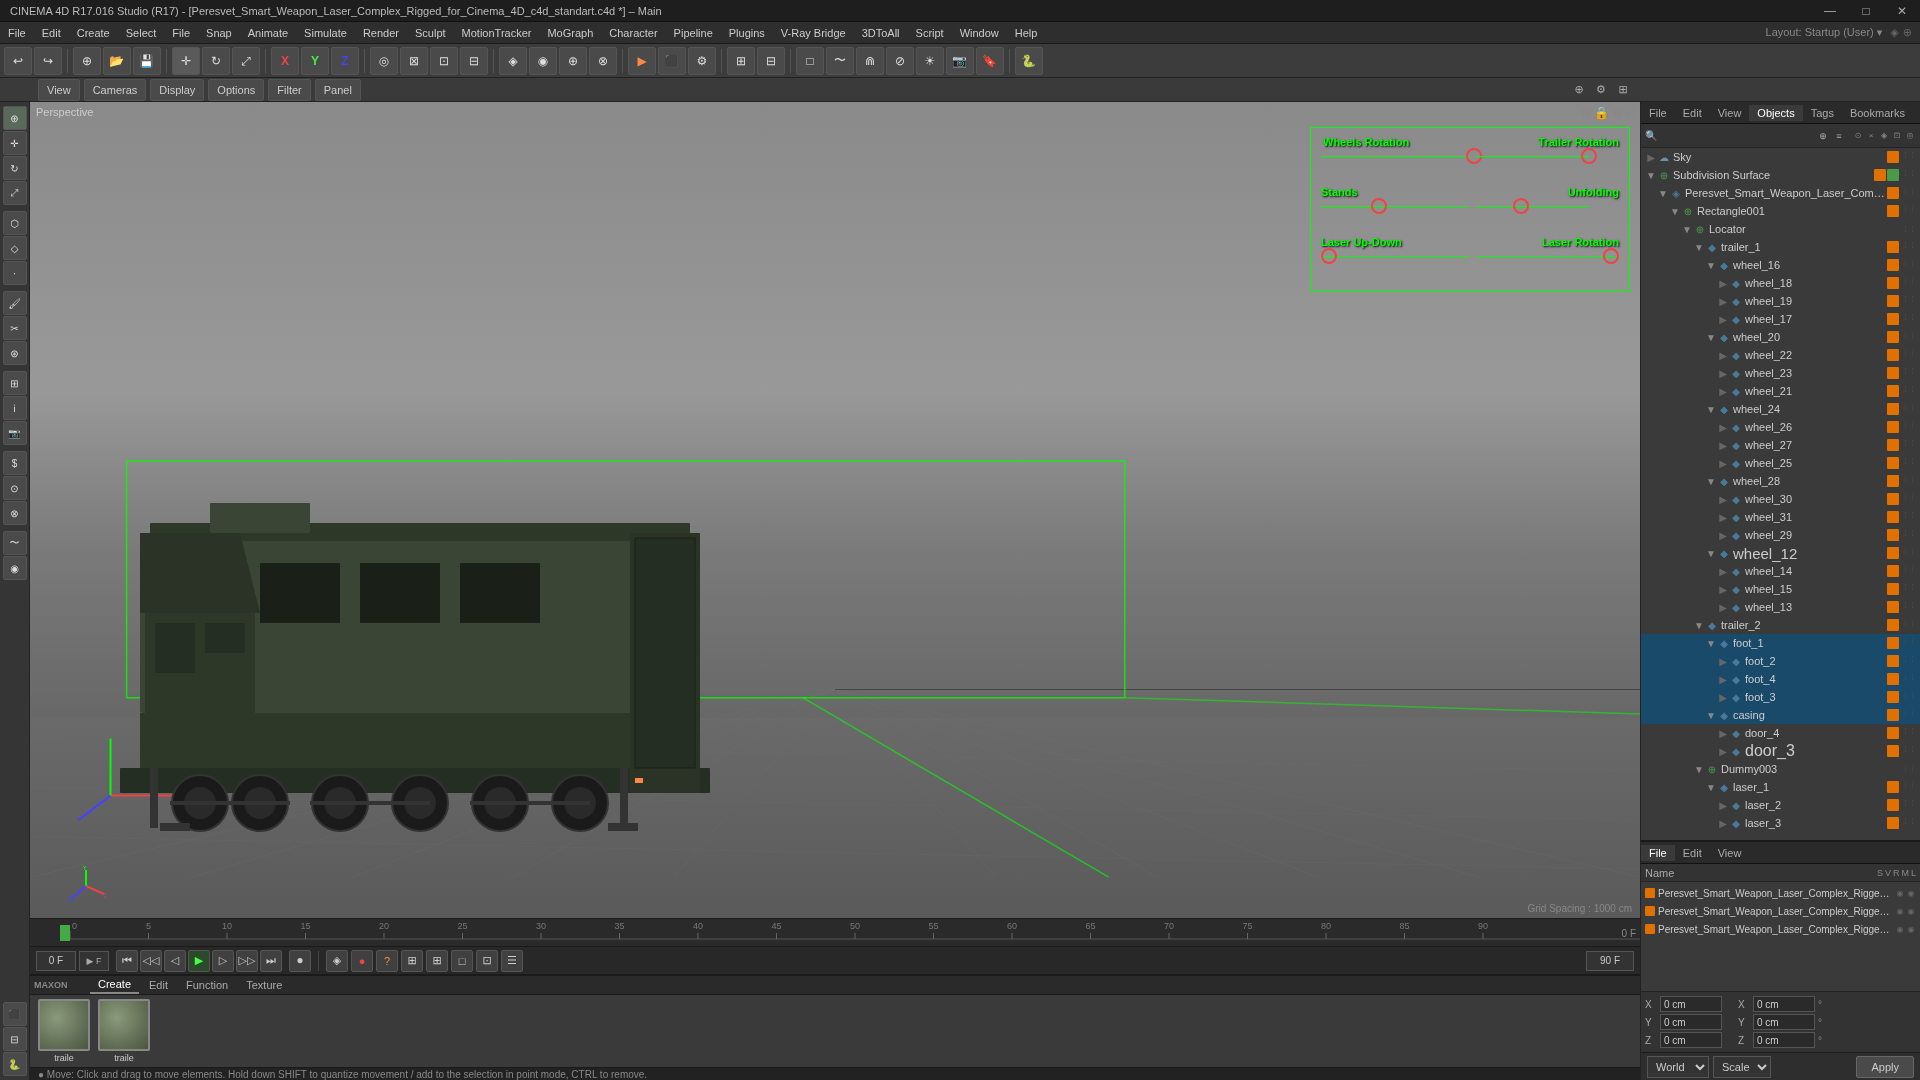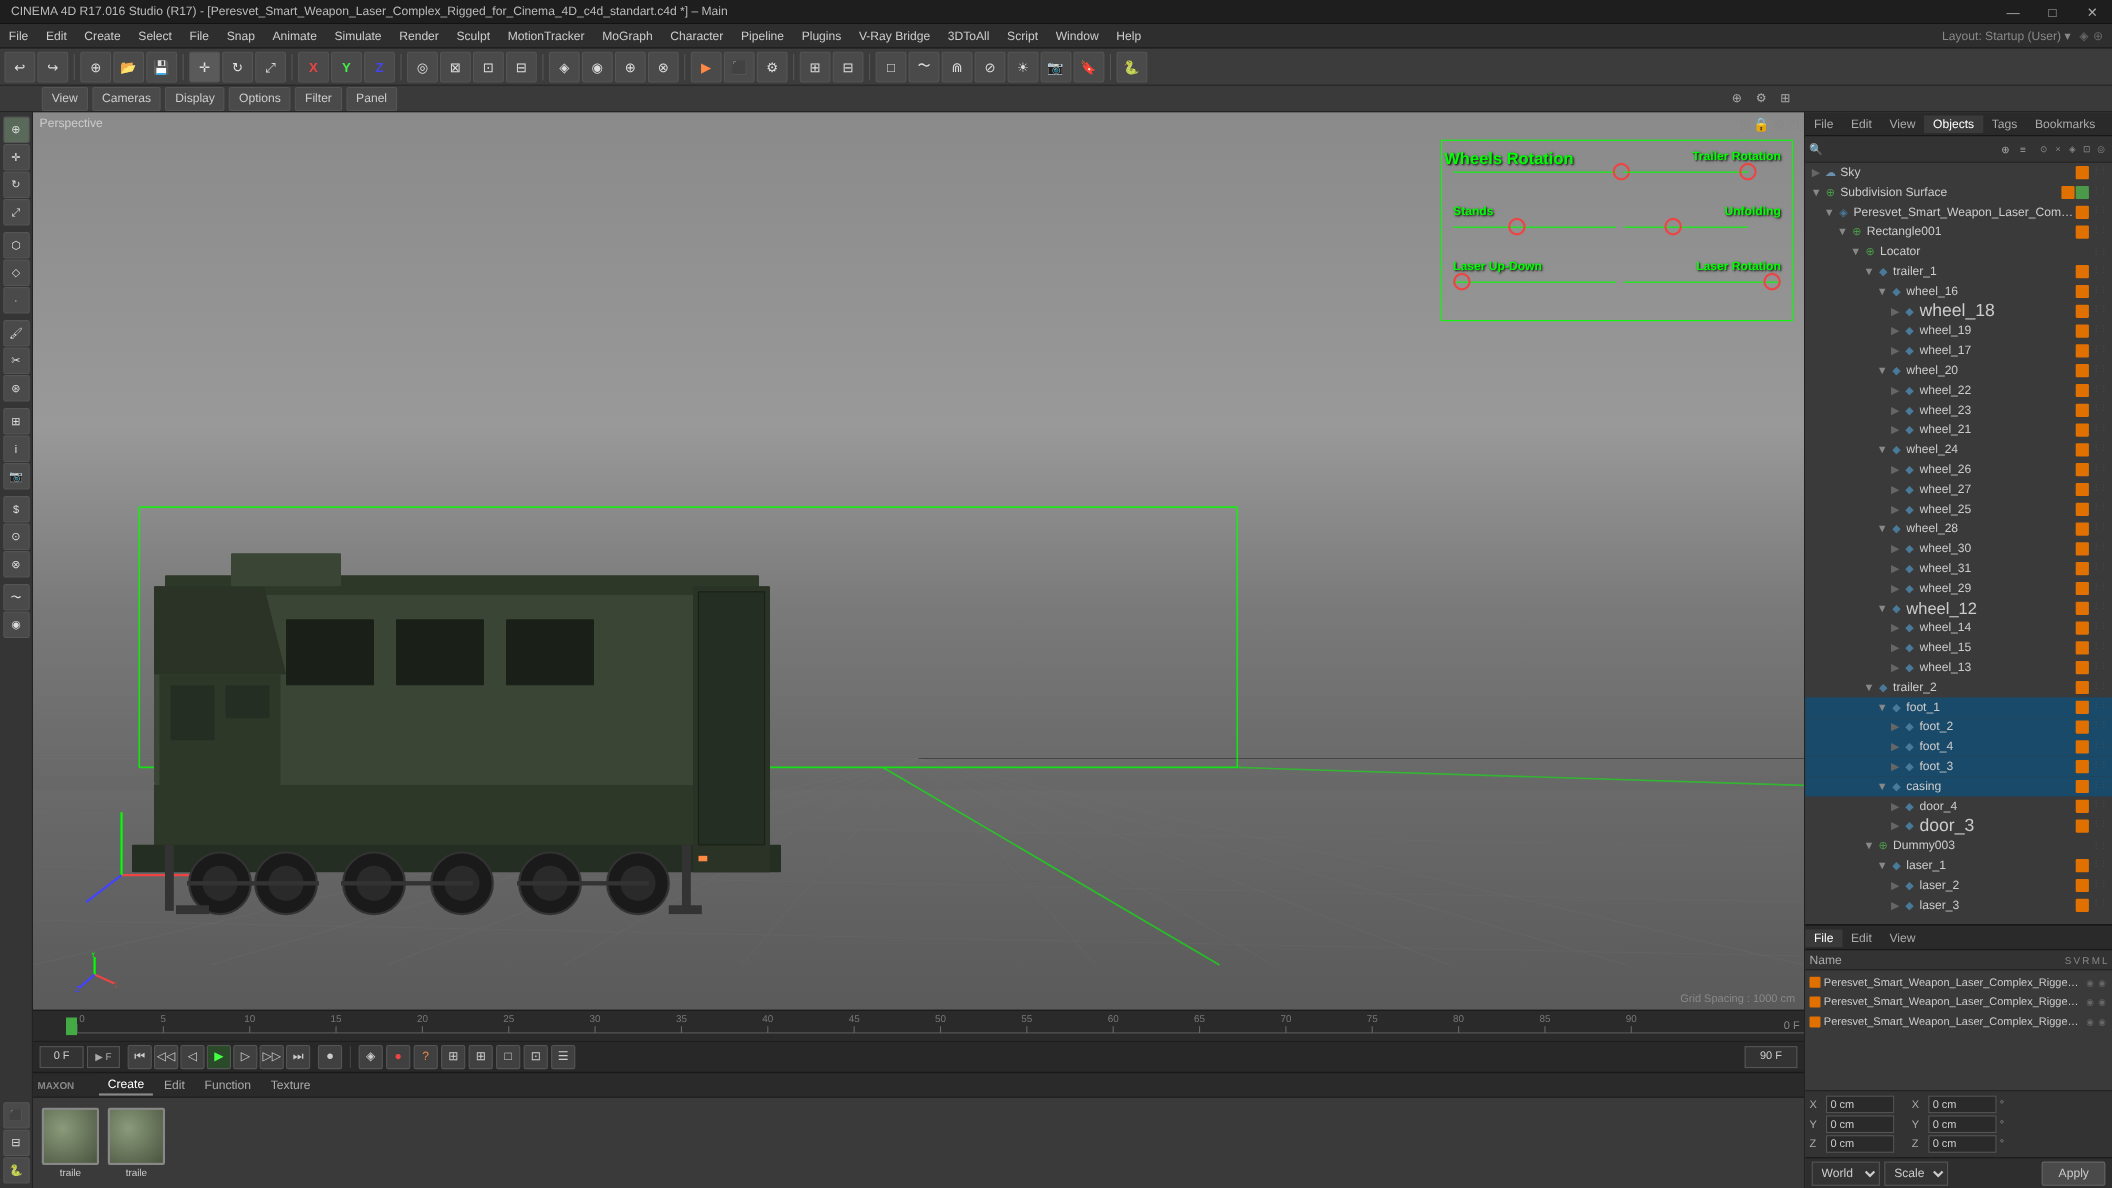--- a/index.html
+++ b/index.html
@@ -299,21 +299,21 @@
 
       <div style="position:absolute; top:4px; right:4px; display:flex; gap:3px; align-items:center;">
         <span style="color:#888; cursor:pointer; font-size:12px;">⊞</span>
         <span style="color:#888; cursor:pointer; font-size:12px;">🔒</span>
         <span style="color:#888; cursor:pointer; font-size:12px;">⚙</span>
         <span style="color:#888; cursor:pointer; font-size:12px;">⊡</span>
       </div>
 
       <div style="position:absolute; top:25px; right:10px; width:320px; height:165px; border:1px solid #0f0; background:transparent;">
 
-        <span class="ann-text" style="top:8px; left:2px; position:absolute; color:#0f0; font-size:15px; font-weight:bold;">Wheels Rotation</span>
+        <span class="ann-text" style="top:8px; left:12px; position:absolute; color:#0f0; font-size:11px; font-weight:bold;">Wheels Rotation</span>
         <div style="position:absolute; top:28px; left:10px; right:160px; height:1px; background:#0f0;"></div>
         <div style="position:absolute; top:20px; left:155px; width:16px; height:16px; border:2px solid #e44; border-radius:50%; background:transparent;"></div>
 
         <span class="ann-text" style="top:8px; right:10px; position:absolute; color:#0f0; font-size:11px; font-weight:bold;">Trailer Rotation</span>
         <div style="position:absolute; top:28px; left:165px; right:40px; height:1px; background:#0f0;"></div>
         <div style="position:absolute; top:20px; right:32px; width:16px; height:16px; border:2px solid #e44; border-radius:50%; background:transparent;"></div>
 
         <span class="ann-text" style="top:58px; left:10px; position:absolute; color:#0f0; font-size:11px; font-weight:bold;">Stands</span>
         <div style="position:absolute; top:78px; left:10px; right:160px; height:1px; background:#0f0;"></div>
         <div style="position:absolute; top:70px; left:60px; width:16px; height:16px; border:2px solid #e44; border-radius:50%; background:transparent;"></div>
@@ -458,20 +458,23 @@
         </div>
 
         <div style="display:flex; flex-direction:column; align-items:center; cursor:pointer; gap:2px;">
           <div style="width:52px; height:52px; background:#667755; border:2px solid #888; border-radius:2px; position:relative;">
             <div style="position:absolute; inset:0; background:radial-gradient(circle at 35% 35%, #8a9a7a, #4a5540);"></div>
           </div>
           <span style="font-size:9px; color:#ccc; text-align:center;">traile</span>
         </div>
       </div>
 
+      <div style="height:20px; background:#222; border-top:1px solid #1a1a1a; display:flex; align-items:center; padding:0 8px;">
+        <span style="font-size:10px; color:#888; font-family:Arial,sans-serif;">● Move: Click and drag to move elements. Hold down SHIFT to quantize movement / add to the selection in point mode, CTRL to remove.</span>
+      </div>
     </div>
   </div>
 
   <div style="width:280px; background:#3a3a3a; border-left:1px solid #222; display:flex; flex-direction:column; flex-shrink:0; overflow:hidden;">
 
     <div style="height:22px; background:#2a2a2a; display:flex; align-items:center; border-bottom:1px solid #111;">
       <span class="rt-tab">File</span>
       <span class="rt-tab">Edit</span>
       <span class="rt-tab">View</span>
       <span class="rt-tab active">Objects</span>
@@ -569,21 +572,21 @@
           <div class="tree-badges" style="display: flex; gap: 1px; margin-left: 2px; flex-shrink: 0;">
             <div style="width: 12px; height: 12px; background: rgb(224, 112, 0); border-radius: 1px;"></div>
             <div style="display: flex; gap: 1px; margin-left: 2px;">
               <span style="font-size:7px;color:#555;">⋮⋮</span>
             </div>
           </div>
         </div>
         <div class="tree-item" style="padding-left: 76px;">
           <span class="tree-expand" style="color: rgb(102, 102, 102);">▶</span>
           <span class="tree-icon" style="color: rgb(74, 122, 154); font-size: 10px;">◆</span>
-          <span class="tree-name" style="font-size: 16px; overflow: hidden; white-space: nowrap; text-overflow: ellipsis;">wheel_18</span>
+          <span class="tree-name" style="font-size: 11px; overflow: hidden; white-space: nowrap; text-overflow: ellipsis;">wheel_18</span>
           <div class="tree-badges" style="display: flex; gap: 1px; margin-left: 2px; flex-shrink: 0;">
             <div style="width: 12px; height: 12px; background: rgb(224, 112, 0); border-radius: 1px;"></div>
             <div style="display: flex; gap: 1px; margin-left: 2px;">
               <span style="font-size:7px;color:#555;">⋮⋮</span>
             </div>
           </div>
         </div>
         <div class="tree-item" style="padding-left: 76px;">
           <span class="tree-expand" style="color: rgb(102, 102, 102);">▶</span>
           <span class="tree-icon" style="color: rgb(74, 122, 154); font-size: 10px;">◆</span>

